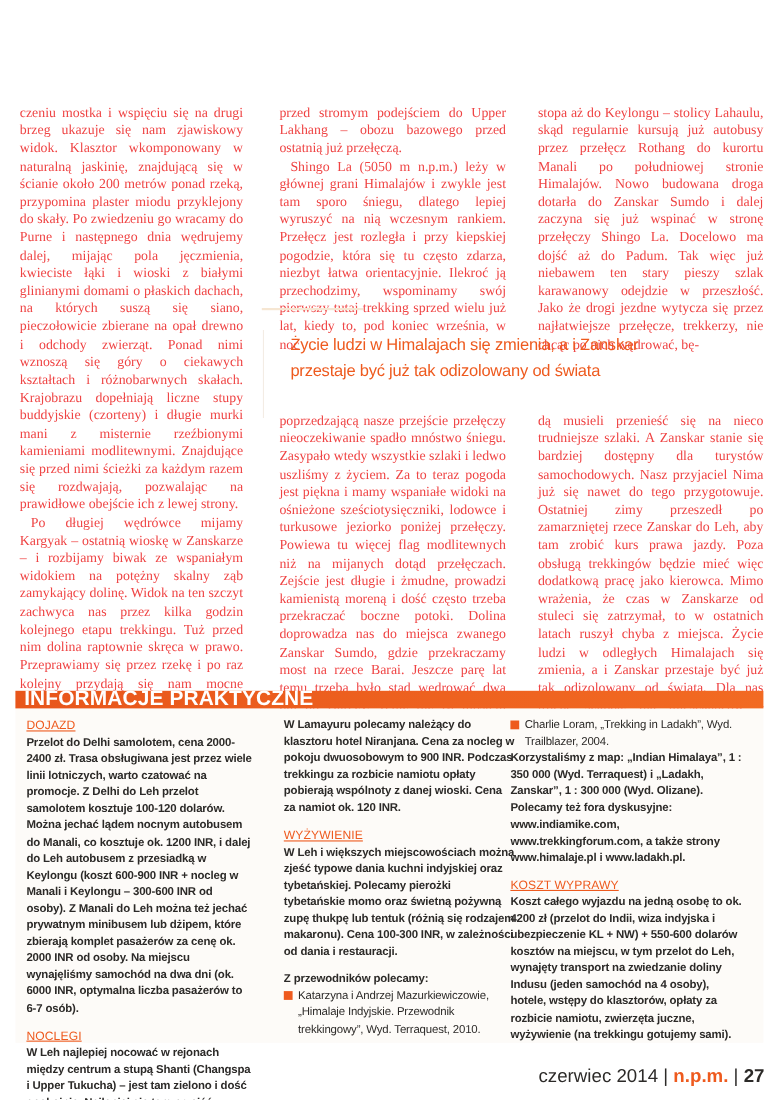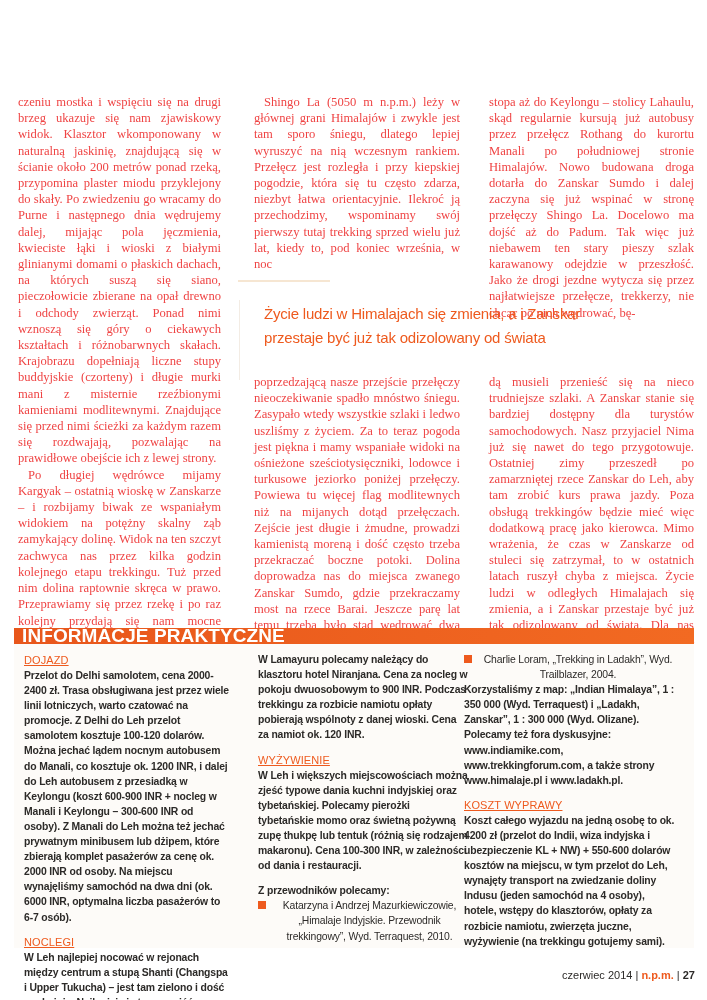--- a/index.html
+++ b/index.html
@@ -32,41 +32,42 @@
   #info-title { position: absolute; left: 22px; top: 627px; font-family: "Liberation Sans", "DejaVu Sans", sans-serif;
                 font-weight: bold; font-size: 19px; line-height: 18px; color: #ffffff; letter-spacing: 0.1px; }
   #info-bg { position: absolute; left: 14px; top: 644px; width: 680px; height: 304px; background: #fdfbf8; }
 
   .icol { position: absolute; font-family: "Liberation Sans", "DejaVu Sans", sans-serif;
           font-size: 10.4px; line-height: 15.1px; color: #2c2a28; letter-spacing: -0.15px; }
   .icol .h { color: #ee5a1e; font-size: 11px; line-height: 15px; margin: 0; font-weight: normal; letter-spacing: 0.1px; text-decoration: underline; }
   .icol p { margin: 0; font-weight: bold; }
   .icol .gap { height: 10px; }
   .icol ul { list-style: none; margin: 0; padding: 0; }
-  .icol li { position: relative; padding-left: 13px; text-align: center; }
+  .icol li { position: relative; padding-left: 13px; }
   .icol li .sq { position: absolute; left: 0; top: 3px; width: 8px; height: 8px; background: #ee5a1e; }
 
   #icol1 { left: 24px; top: 653px; width: 205px; }
   #icol2 { left: 258px; top: 652px; width: 210px; }
   #icol3 { left: 464px; top: 652px; width: 215px; }
 
   #footer { position: absolute; right: 12px; top: 969px; font-family: "Liberation Sans", "DejaVu Sans", sans-serif;
-            font-size: 11px; color: #2c2a28; }
+            font-size: 17px; color: #2c2a28; }
   #footer .brand { color: #ee5a1e; font-weight: bold; }
   #footer .pg { font-weight: bold; }
 </style>
 </head>
 <body>
 
 <div id="col1" class="col">
   <p>czeniu mostka i wspięciu się na drugi brzeg ukazuje się nam zjawiskowy widok. Klasztor wkomponowany w naturalną jaskinię, znajdującą się w ścianie około 200 metrów ponad rzeką, przypomina plaster miodu przyklejony do skały. Po zwiedzeniu go wracamy do Purne i następnego dnia wędrujemy dalej, mijając pola jęczmienia, kwieciste łąki i wioski z białymi glinianymi domami o płaskich dachach, na których suszą się siano, pieczołowicie zbierane na opał drewno i odchody zwierząt. Ponad nimi wznoszą się góry o ciekawych kształtach i różnobarwnych skałach. Krajobrazu dopełniają liczne stupy buddyjskie (czorteny) i długie murki mani z misternie rzeźbionymi kamieniami modlitewnymi. Znajdujące się przed nimi ścieżki za każdym razem się rozdwajają, pozwalając na prawidłowe obejście ich z lewej strony.</p>
   <p class="indent">Po długiej wędrówce mijamy Kargyak – ostatnią wioskę w Zanskarze – i rozbijamy biwak ze wspaniałym widokiem na potężny skalny ząb zamykający dolinę. Widok na ten szczyt zachwyca nas przez kilka godzin kolejnego etapu trekkingu. Tuż przed nim dolina raptownie skręca w prawo. Przeprawiamy się przez rzekę i po raz kolejny przydają się nam mocne sandały, gdyż boso na kamienistym dnie czulibyśmy się mniej pewnie. Wędrując dalej skalistą ścieżką, mijamy stanowiska błękitnego maka i docieramy do sporego teashopu. To idealne miejsce, aby coś zjeść</p>
 </div>
 
 <div id="col2a" class="col">
+  <p>przed stromym podejściem do Upper Lakhang – obozu bazowego przed ostatnią już przełęczą.</p>
   <p class="indent">Shingo La (5050 m n.p.m.) leży w głównej grani Himalajów i zwykle jest tam sporo śniegu, dlatego lepiej wyruszyć na nią wczesnym rankiem. Przełęcz jest rozległa i przy kiepskiej pogodzie, która się tu często zdarza, niezbyt łatwa orientacyjnie. Ilekroć ją przechodzimy, wspominamy swój pierwszy tutaj trekking sprzed wielu już lat, kiedy to, pod koniec września, w noc</p>
 </div>
 
 <div id="col3a" class="col">
   <p>stopa aż do Keylongu – stolicy Lahaulu, skąd regularnie kursują już autobusy przez przełęcz Rothang do kurortu Manali po południowej stronie Himalajów. Nowo budowana droga dotarła do Zanskar Sumdo i dalej zaczyna się już wspinać w stronę przełęczy Shingo La. Docelowo ma dojść aż do Padum. Tak więc już niebawem ten stary pieszy szlak karawanowy odejdzie w przeszłość. Jako że drogi jezdne wytycza się przez najłatwiejsze przełęcze, trekkerzy, nie chcąc po nich wędrować, bę-</p>
 </div>
 
 <div class="pull-rule"></div>
 <div class="pull-vrule"></div>
 <div id="pullquote">

